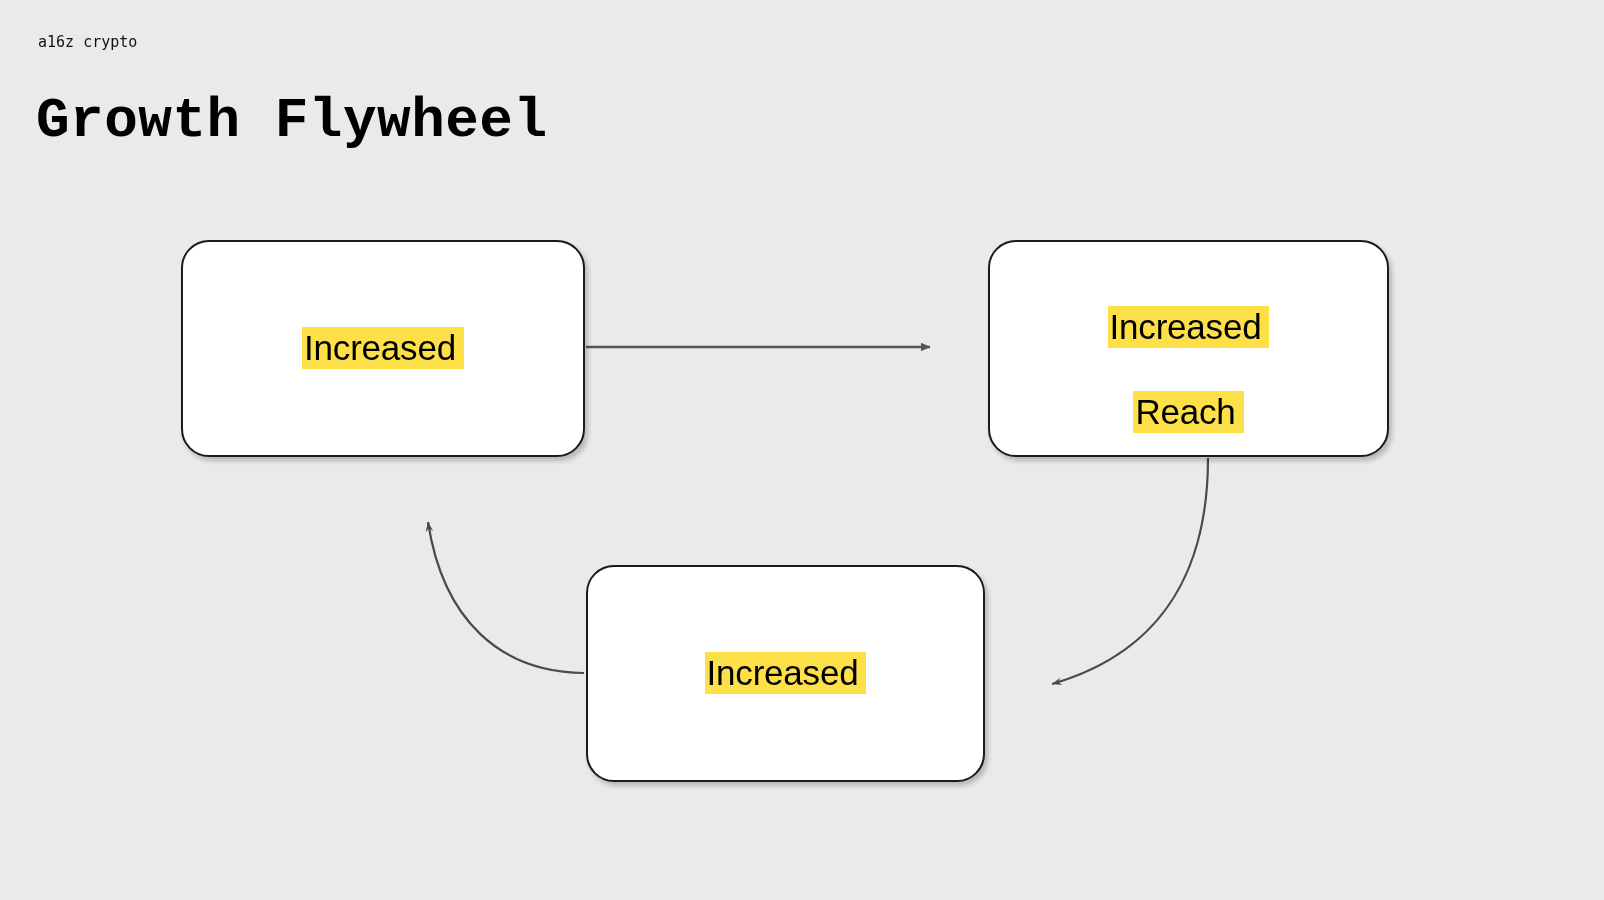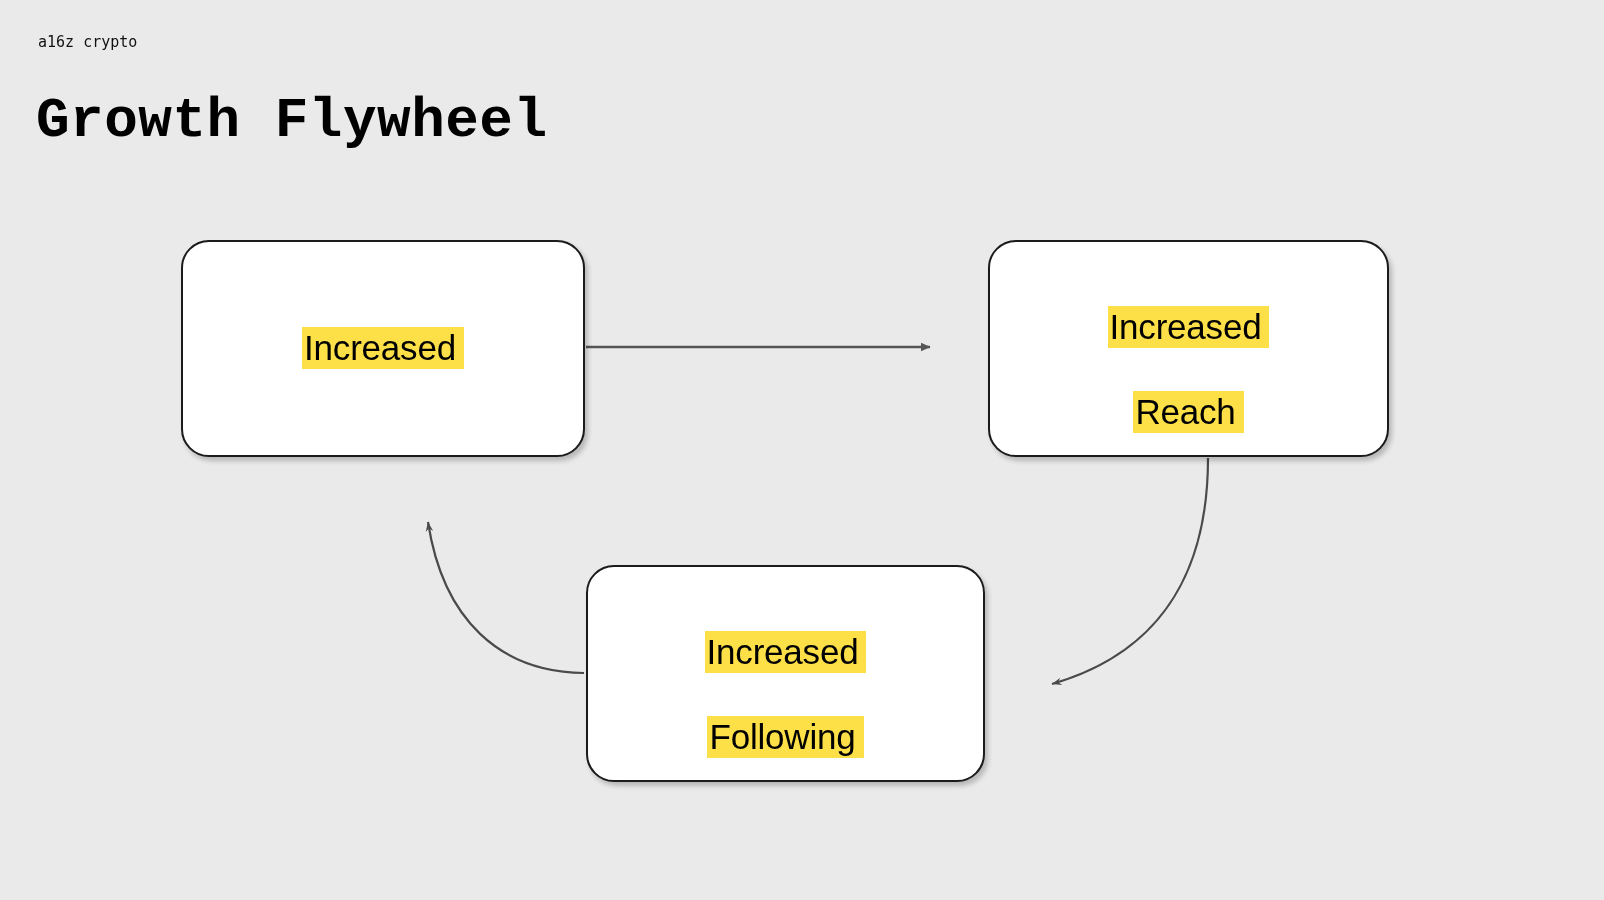--- a/index.html
+++ b/index.html
@@ -145,17 +145,16 @@
   <div id="node-reach" class="flow-node">
     <div class="node-label">
       <span class="hl">Increased</span><br>
       <span class="hl">Reach</span>
     </div>
   </div>
 
   <div id="node-following" class="flow-node">
     <div class="node-label">
       <span class="hl">Increased</span><br>
-      <span class="hl">Following</span>
     </div>
   </div>
 
 </div>
 
 </body></html>

